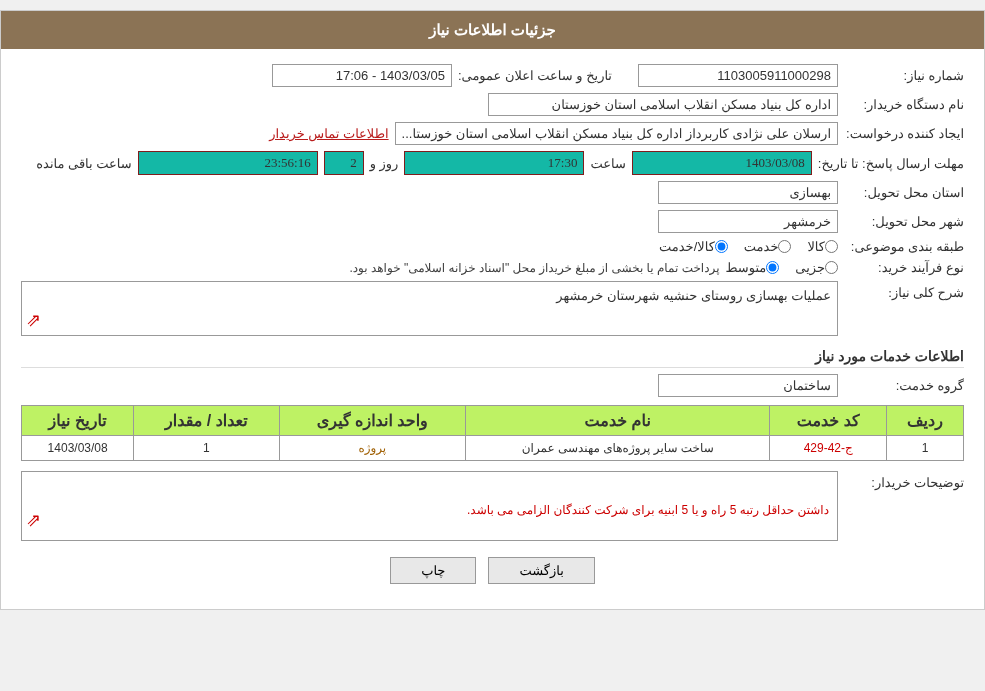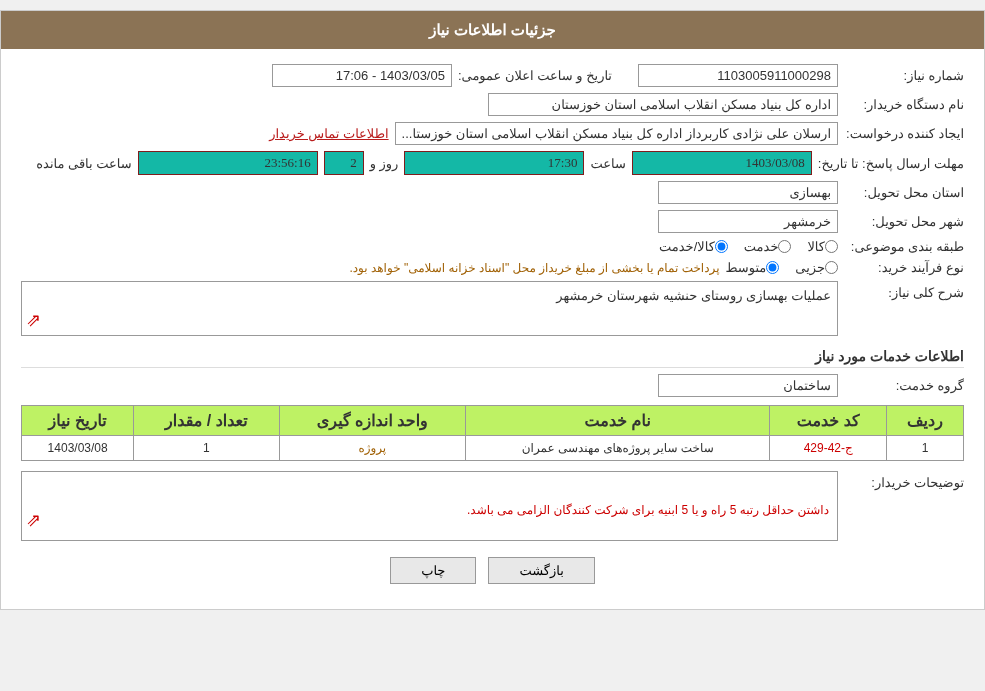--- a/index.html
+++ b/index.html
@@ -232,21 +232,21 @@
       <div class="radio-group">
         <div class="radio-item">
           <input type="radio" name="purchase" style="">
           <span>جزیی</span>
         </div>
         <div class="radio-item">
           <input type="radio" name="purchase" checked="" style="">
           <span>متوسط</span>
         </div>
       </div>
-      <span style="font-size:12px; color:#a16207;">پرداخت تمام یا بخشی از مبلغ خریداز محل "اسناد خزانه اسلامی" خواهد بود.</span>
+      <span style="font-size:12px; color:#404040;">پرداخت تمام یا بخشی از مبلغ خریداز محل "اسناد خزانه اسلامی" خواهد بود.</span>
     </div>
 
     <div class="row-flex" style="align-items:flex-start;">
       <span class="label" style="padding-top:4px;font-family:Liberation Serif, serif;">شرح کلی نیاز:</span>
       <div class="description-box" style="flex:1; min-height:55px;">
         <span>عملیات بهسازی روستای حنشیه شهرستان خرمشهر</span>
         <span class="desc-arrow">⇗</span>
       </div>
     </div>
 

